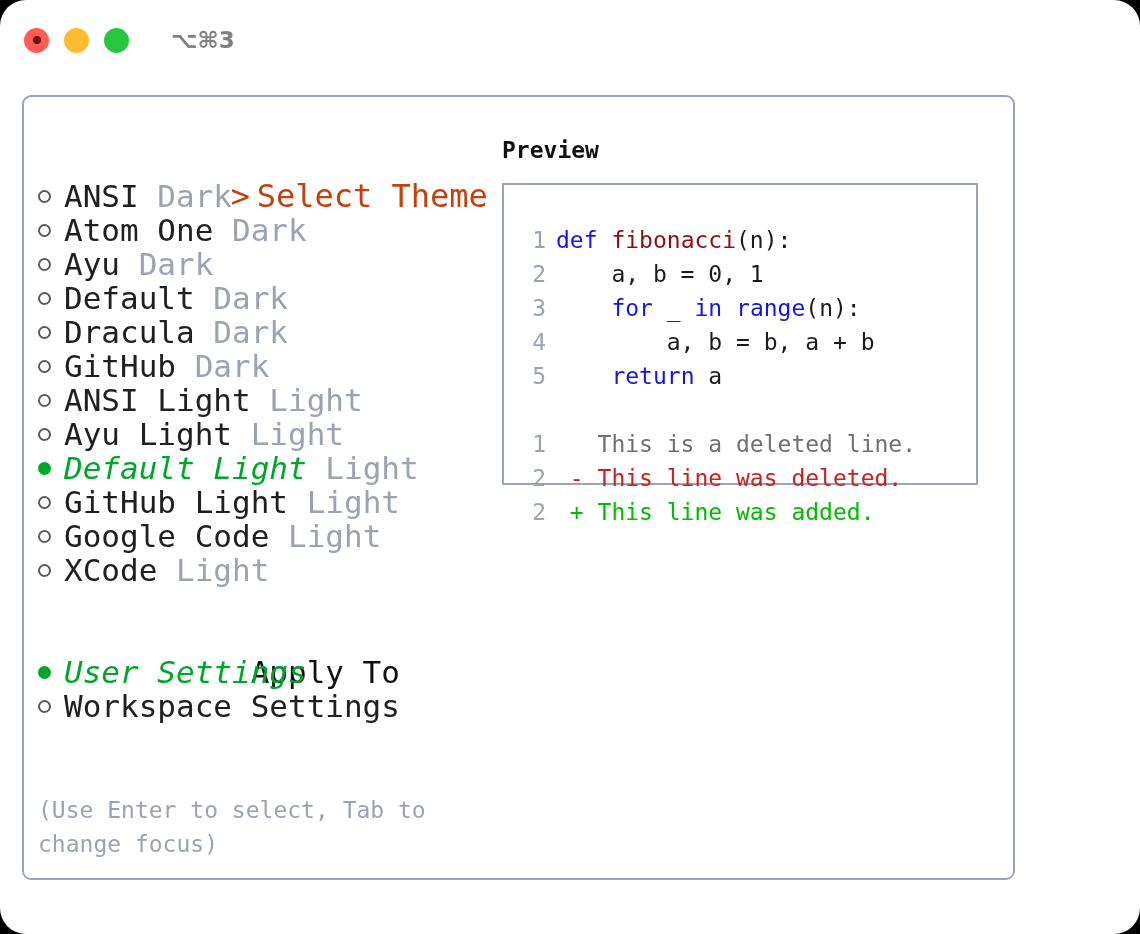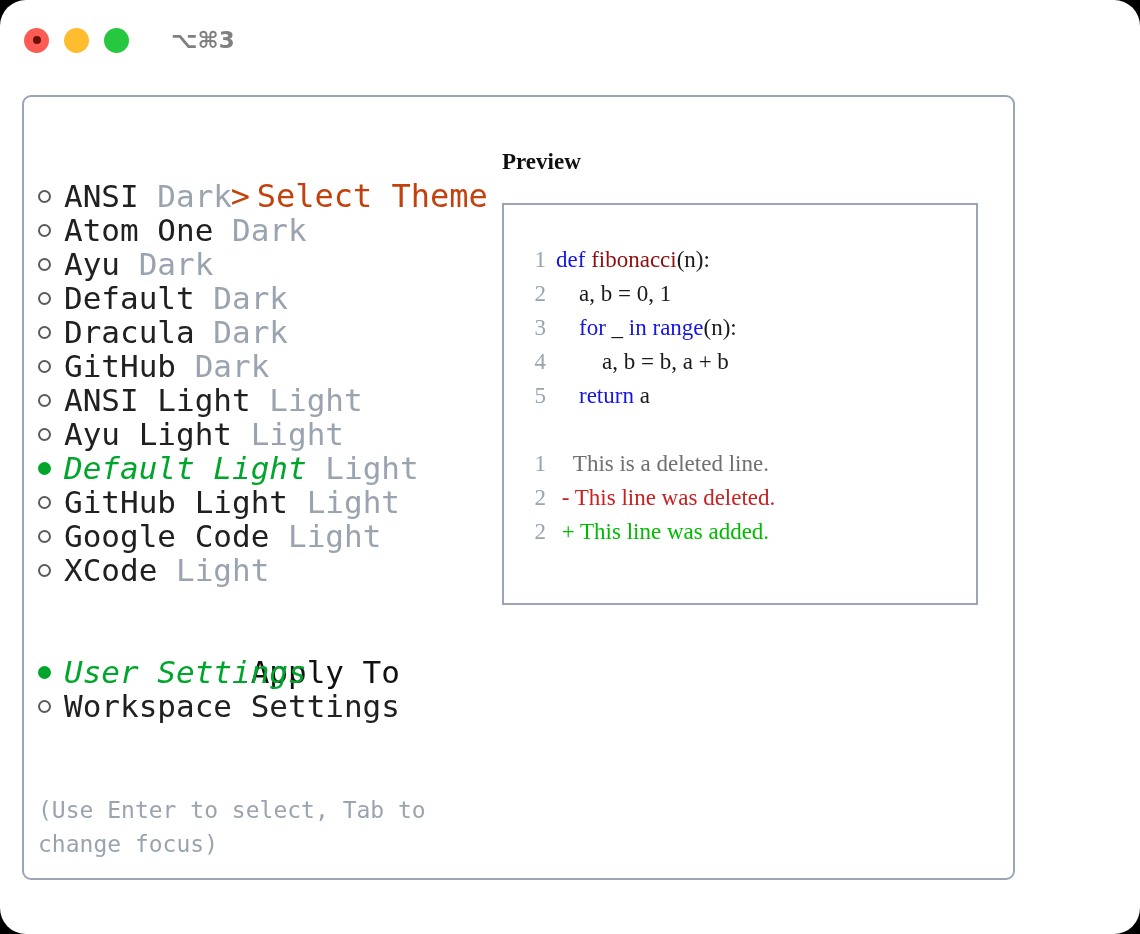--- a/index.html
+++ b/index.html
@@ -152,34 +152,33 @@
     color: #9aa3b0;
     width: 400px;
     white-space: pre-wrap;
     margin-top: 36px;
   }
 
   
   .right-col {
     position: absolute;
     left: 478px;
-    top: 48px;
+    top: 36px;
     width: 500px;
-    font-family: Liberation Serif, serif;
   }
   .preview-title {
     font-size: 23px;
     font-weight: bold;
     color: #101010;
     line-height: 34px;
   }
   .preview-box {
-    margin-top: 24px;
+    margin-top: 16px;
     width: 476px;
-    height: 402px;
+    height: 302px;
     border: 2px solid #9aa5b8;
     box-sizing: border-box;
     background: #ffffff;
     padding: 38px 0 0 0;
   }
   .code-line {
     font-size: 23px;
     line-height: 34px;
     white-space: pre;
     padding-left: 16px;

